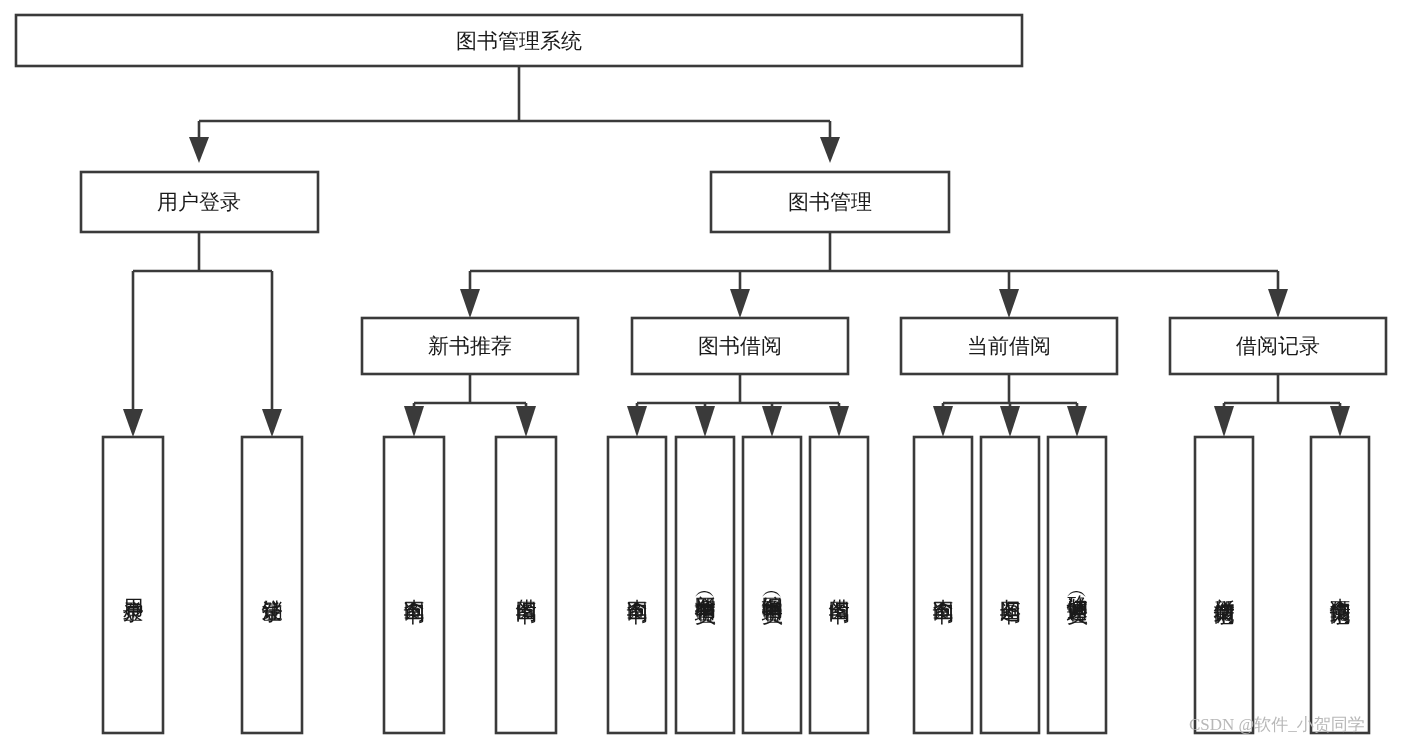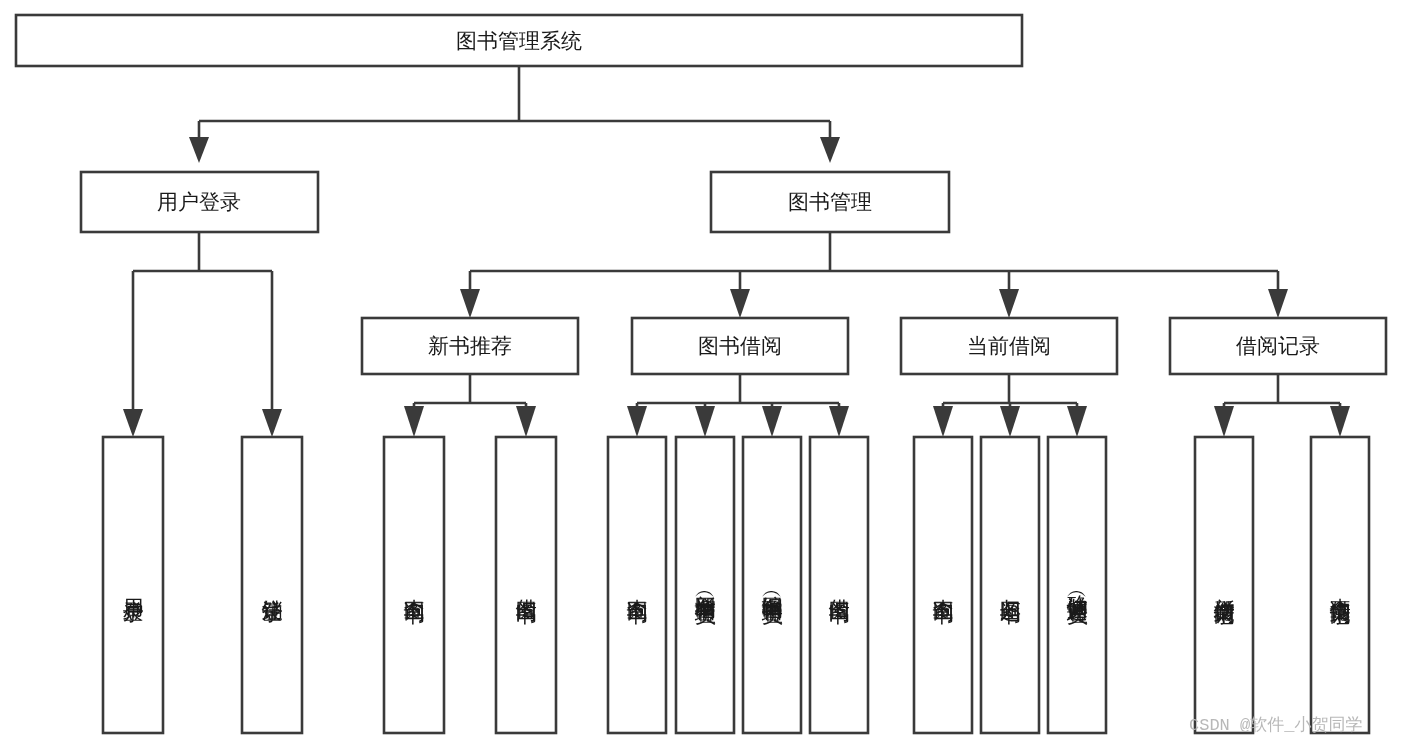--- a/index.html
+++ b/index.html
@@ -59,21 +59,21 @@
     color: #1a1a1a;
     letter-spacing: 1.5px;
     white-space: nowrap;
     display: flex;
     align-items: center;
     justify-content: center;
     pointer-events: none;
   }
   .watermark {
     position: absolute;
-    font-family: Liberation Mono, monospace;
+    font-family: Liberation Serif, serif;
     font-size: 17px;
     color: #b8b8b8;
     white-space: nowrap;
     left: 1189px;
     top: 713px;
   }
 </style>
 </head>
 <body>
 

